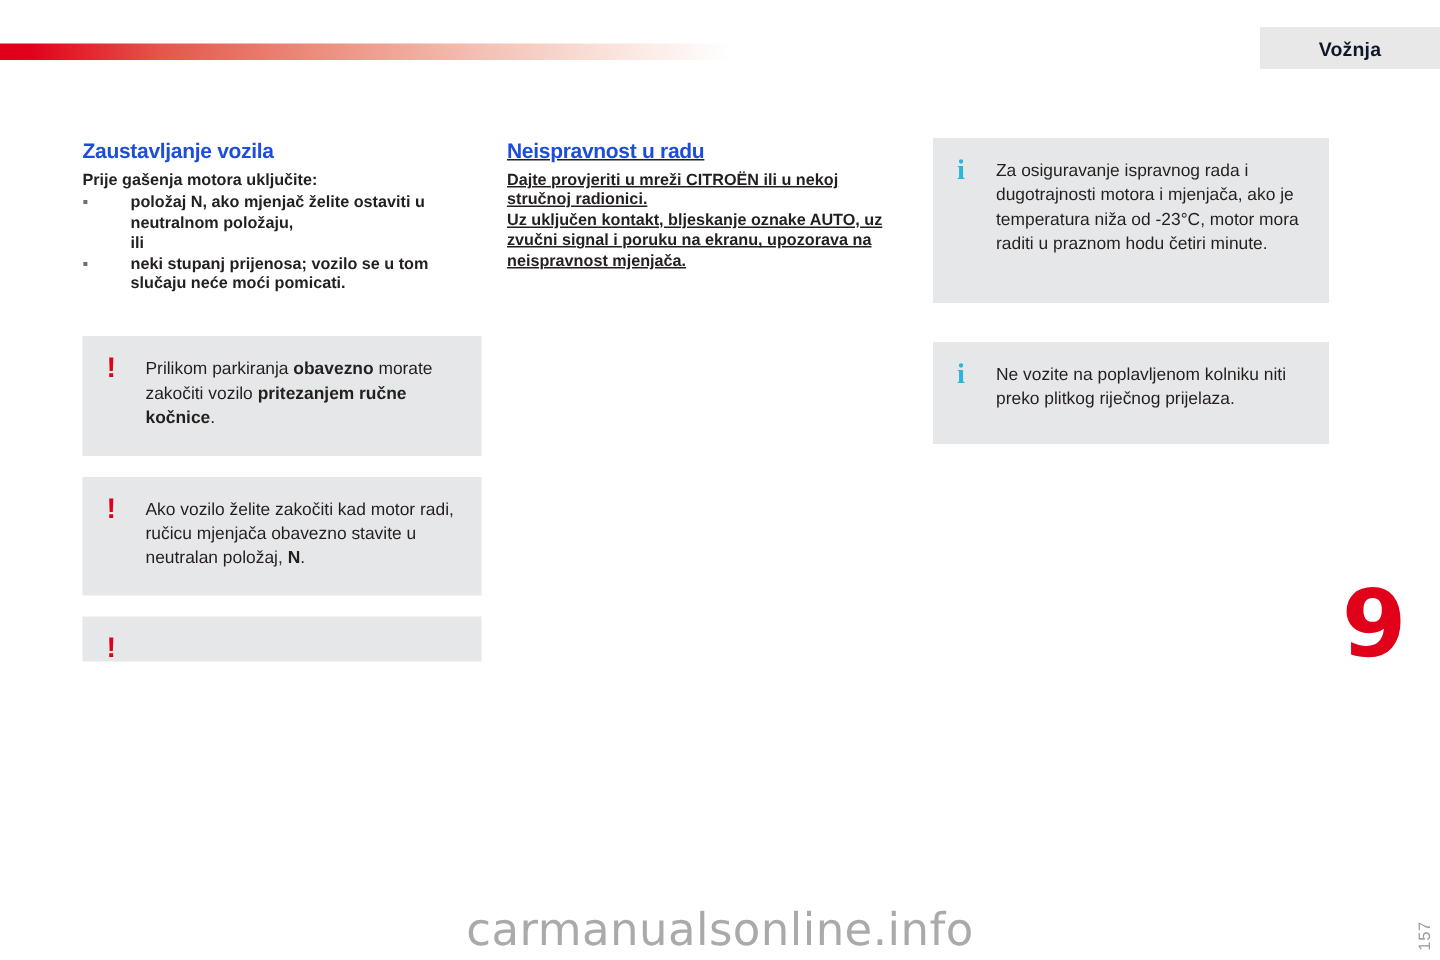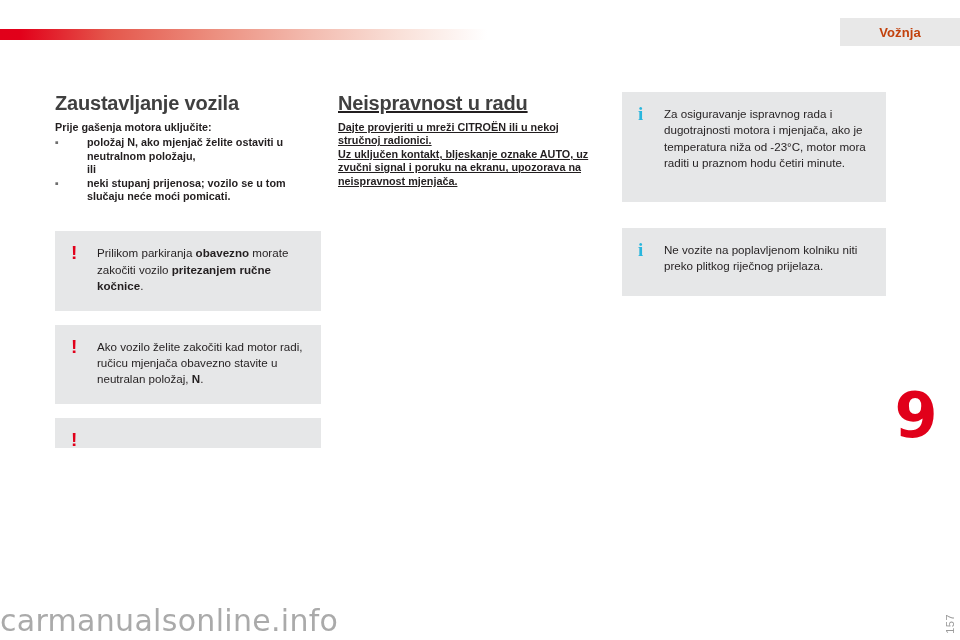--- a/index.html
+++ b/index.html
@@ -32,21 +32,21 @@
     width: 120px;
     height: 28px;
     background: #e8e8e8;
     display: flex;
     align-items: center;
     justify-content: center;
   }
   .tab-chip .tab-label {
     font-size: 13px;
     font-weight: bold;
-    color: #c2410c;
+    color: #0f172a;
     letter-spacing: .1px;
   }
 
   
   .chapter-marker {
     position: absolute;
     right: 18px;
     top: 385px;
     width: 52px;
     height: 62px;
@@ -74,42 +74,42 @@
     transform: rotate(180deg);
     letter-spacing: .5px;
   }
 
   
   .watermark {
     position: absolute;
     left: 0;
     right: 0;
     bottom: 2px;
-    text-align: left;
+    text-align: center;
     font-size: 30px;
     color: #9c9c9c;
     letter-spacing: .3px;
     font-family: "DejaVu Sans", sans-serif;
     opacity: .85;
   }
 
   
   .col {
     position: absolute;
     top: 92px;
   }
   .col-1 { left: 55px;  width: 266px; }
   .col-2 { left: 338px; width: 266px; text-decoration: underline; }
   .col-3 { left: 622px; width: 264px; }
 
   h2.section-title {
     margin: 0 0 6px 0;
-    font-size: 20px;
-    font-weight: bold;
-    color: #404040;
+    font-size: 14px;
+    font-weight: bold;
+    color: #1d4ed8;
     letter-spacing: -.2px;
   }
   .lead {
     margin: 0;
     font-size: 10.8px;
     font-weight: bold;
     line-height: 13.4px;
     color: #231f20;
   }
   .body-text {

